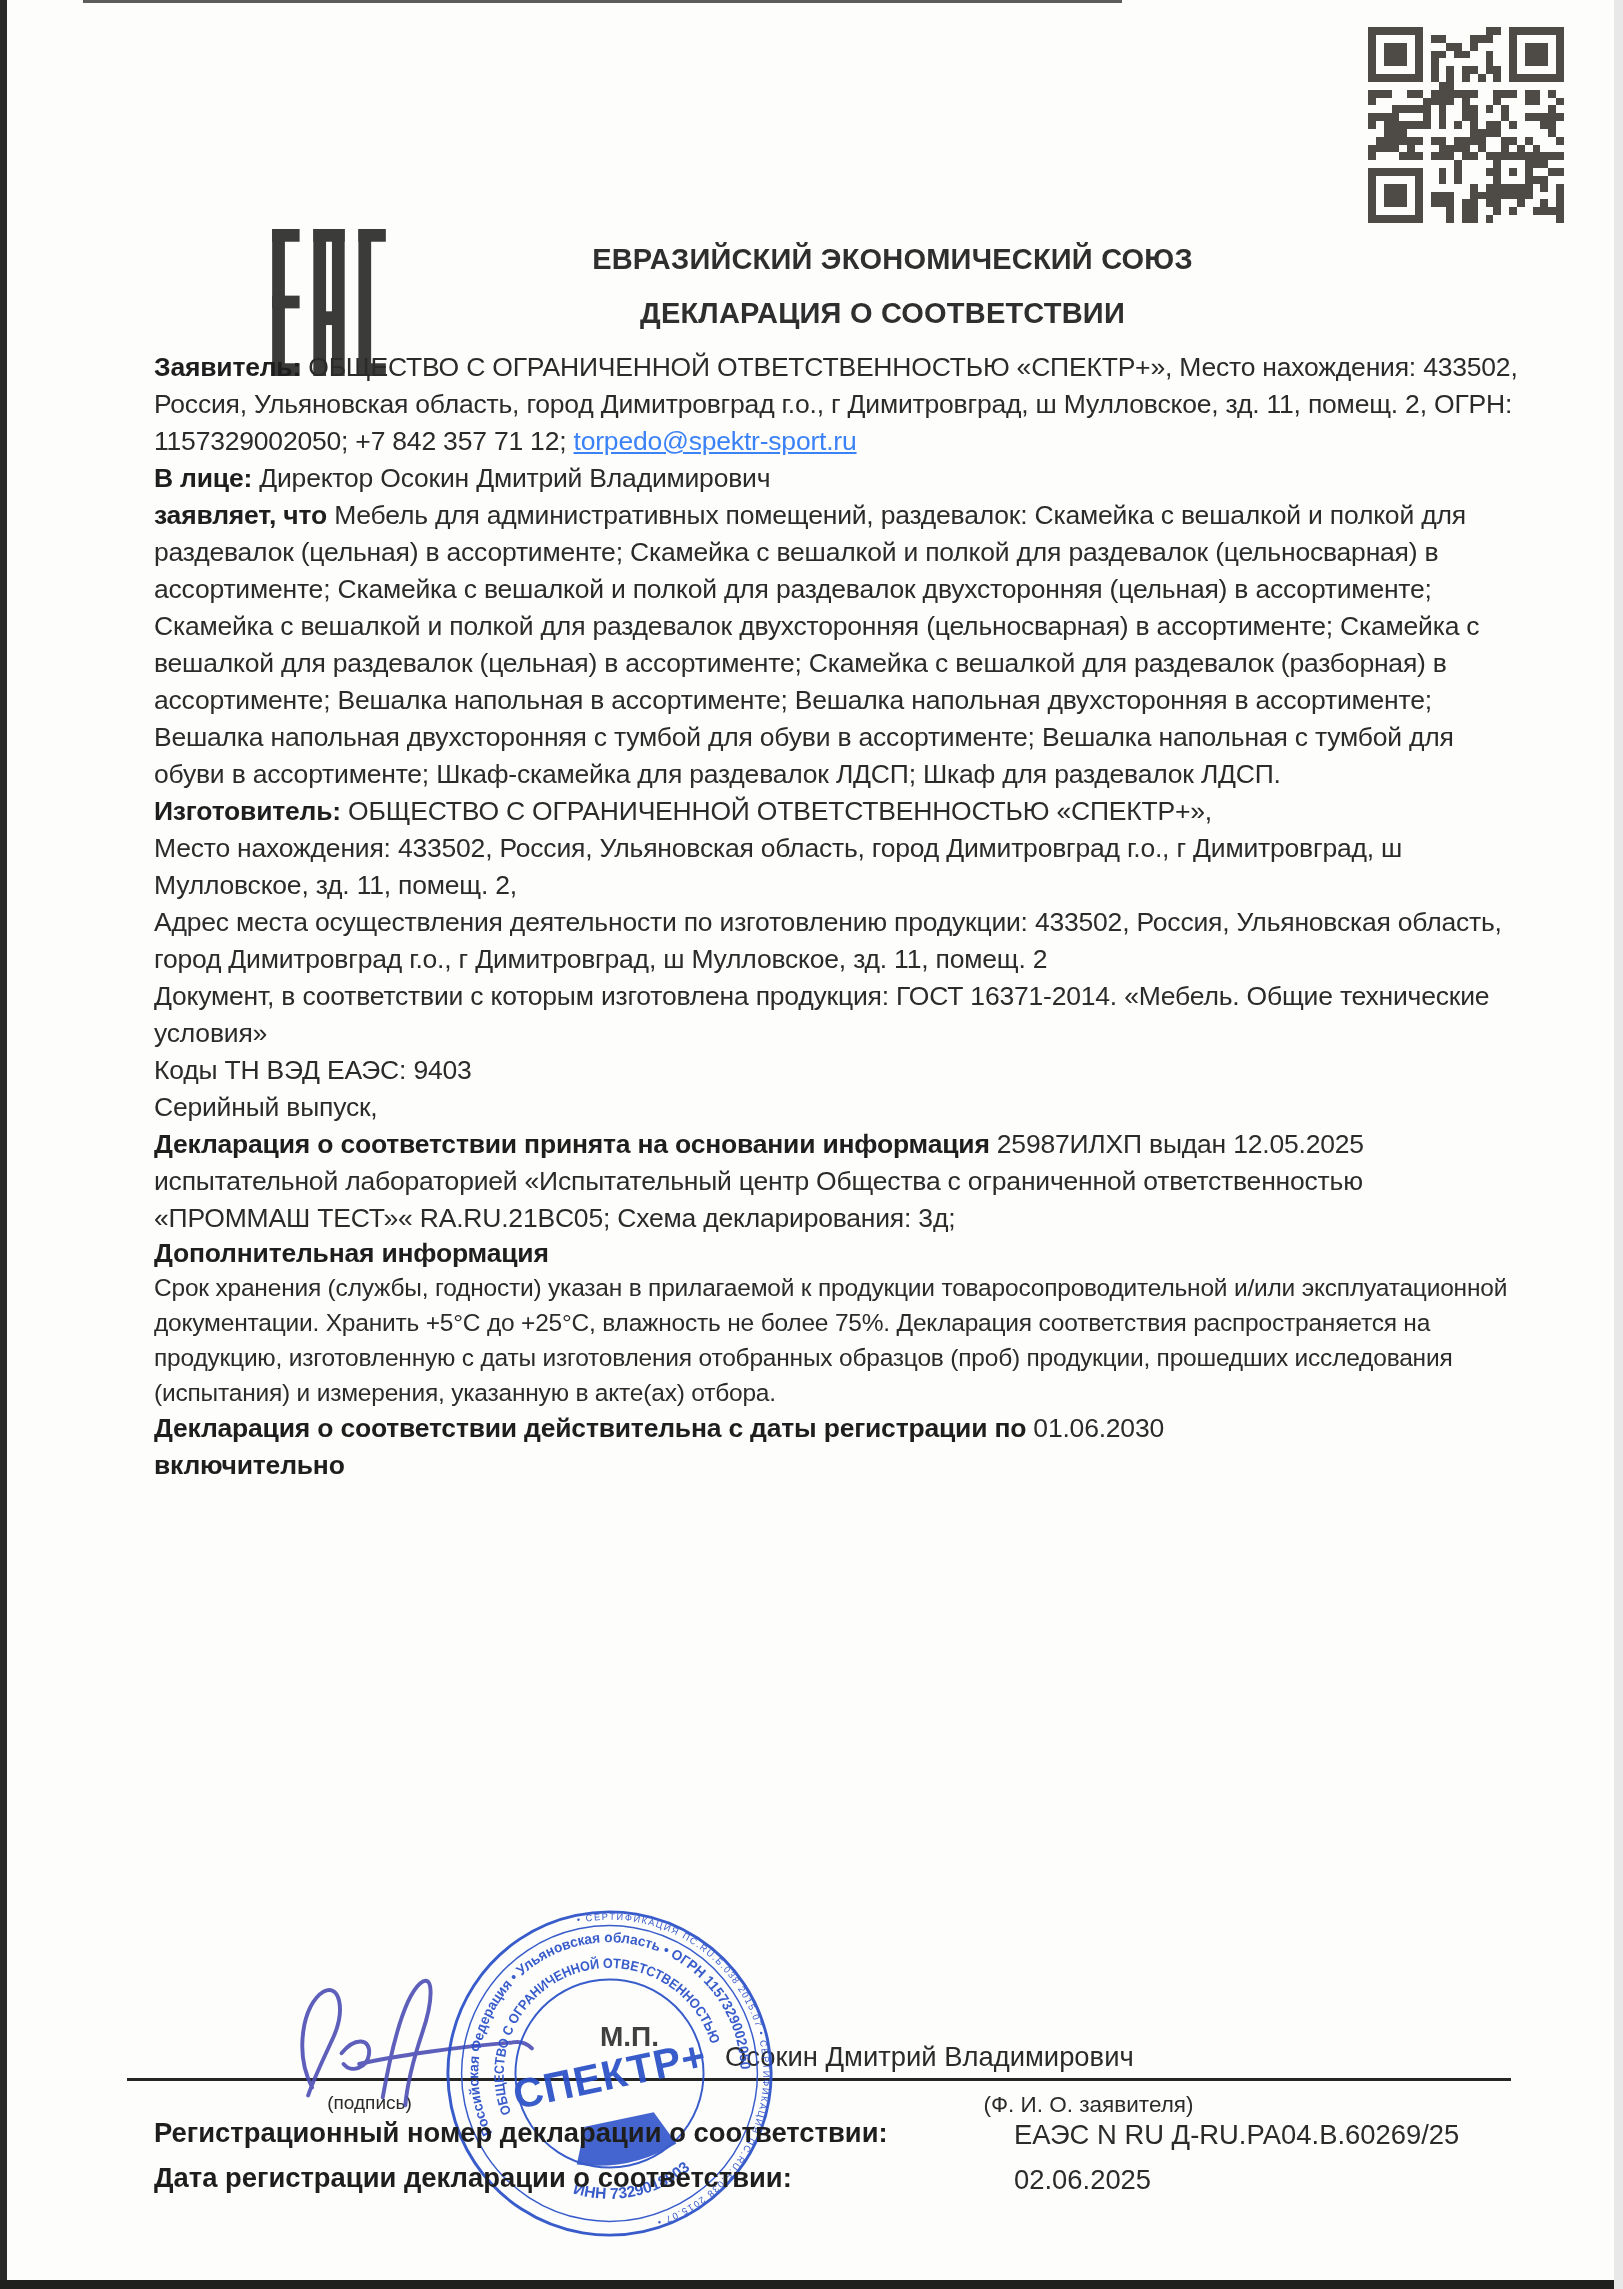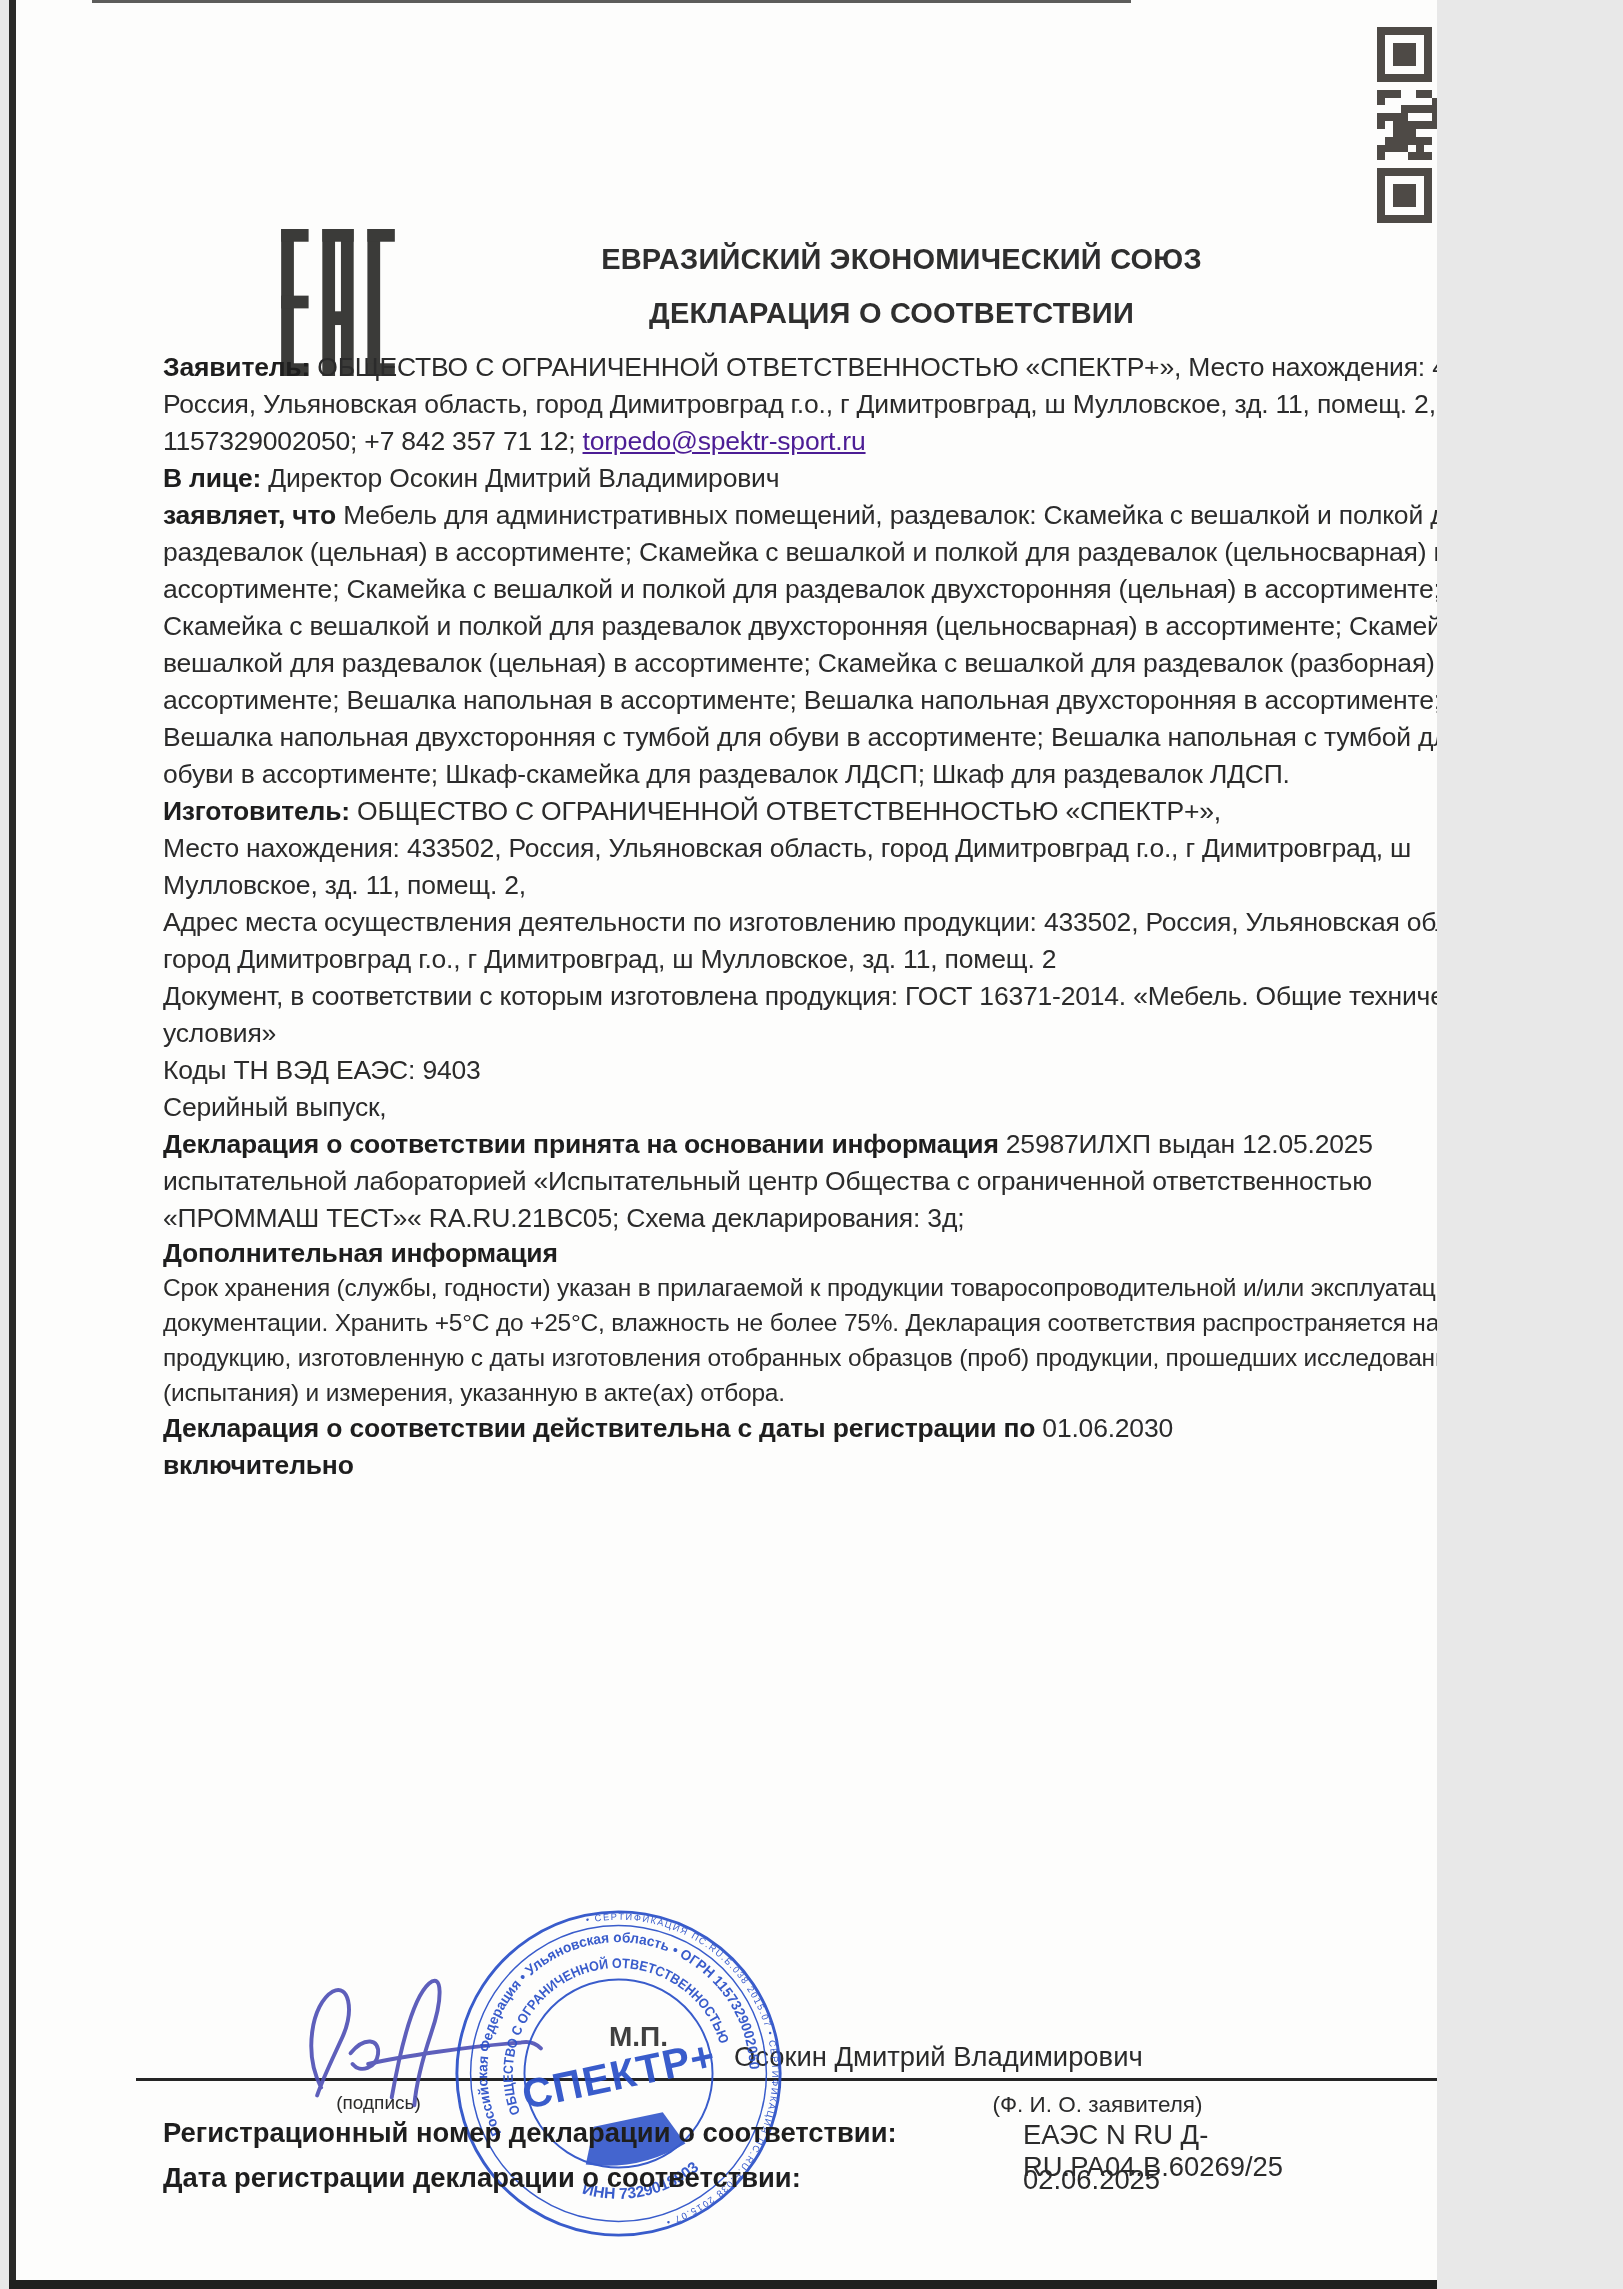--- a/index.html
+++ b/index.html
@@ -1,20 +1,19 @@
 <!DOCTYPE html>
 <html lang="ru"><head>
 <meta charset="utf-8">
 <style>
   html,body{margin:0;padding:0;background:#e8e8e8;}
   .page{
-    position:relative;width:1428px;height:2290px;background:#fdfdfc;
+    position:relative;width:1614px;height:2290px;background:#fdfdfc;
     font-family:"Liberation Sans","DejaVu Sans",sans-serif;color:#2b2b2b;
     overflow:hidden;
-    margin-left:9px;
   }
   
   .edge-left{position:absolute;left:0;top:0;width:6.9px;height:2290px;background:#2a2a28;}
   .edge-bottom{position:absolute;left:0;top:2280px;width:1623px;height:9.8px;background:#1f1f1e;}
   .edge-top{position:absolute;left:83px;top:0;width:1039px;height:2.9px;background:#343432;opacity:.8;}
 
   
   .eac{position:absolute;left:272px;top:229px;}
   .title-1{position:absolute;left:412px;top:243px;width:961px;text-align:center;
     font-size:29px;font-weight:bold;color:#2f2f2f;letter-spacing:0.2px;}
@@ -29,21 +28,21 @@
   .p-applicant{margin-top:0;}
   .p-principal{margin-top:25.5px;}
   .p-declares{margin-top:9.8px;}
   .p-manufacturer{margin-top:29px;}
   .p-compliance{margin-top:25.5px;}
   .p-basis{margin-top:49px;}
   .p-addinfo-h{margin-top:7.8px;font-weight:bold;font-size:26.5px;line-height:33px;color:#1e1e1e;}
   .p-addinfo{font-size:24.5px;line-height:35px;}
   .p-validity{margin-top:23.5px;}
   .preline{white-space:pre-line;}
-  a.email{color:#4c1d95;text-decoration:underline;}
+  a.email{color:#3b82f6;text-decoration:underline;}
 
   
   .sig-line{position:absolute;left:127px;top:2078px;width:1384px;height:2.9px;background:#252525;}
   .sig-caption{position:absolute;left:247px;top:2092px;width:245px;text-align:center;font-size:19px;color:#2b2b2b;}
   .mp{position:absolute;left:600px;top:2021px;font-size:28px;font-weight:600;color:#404040;}
   .fio-name{position:absolute;left:725px;top:2041px;font-size:27.4px;color:#2b2b2b;}
   .fio-caption{position:absolute;left:961px;top:2092px;width:255px;text-align:center;font-size:22.5px;color:#2b2b2b;}
   .stamp{position:absolute;left:443px;top:1907px;width:333px;height:333px;transform:rotate(-12deg);opacity:.93;}
   .autograph{position:absolute;left:265px;top:1960px;width:314px;height:157px;}
 

